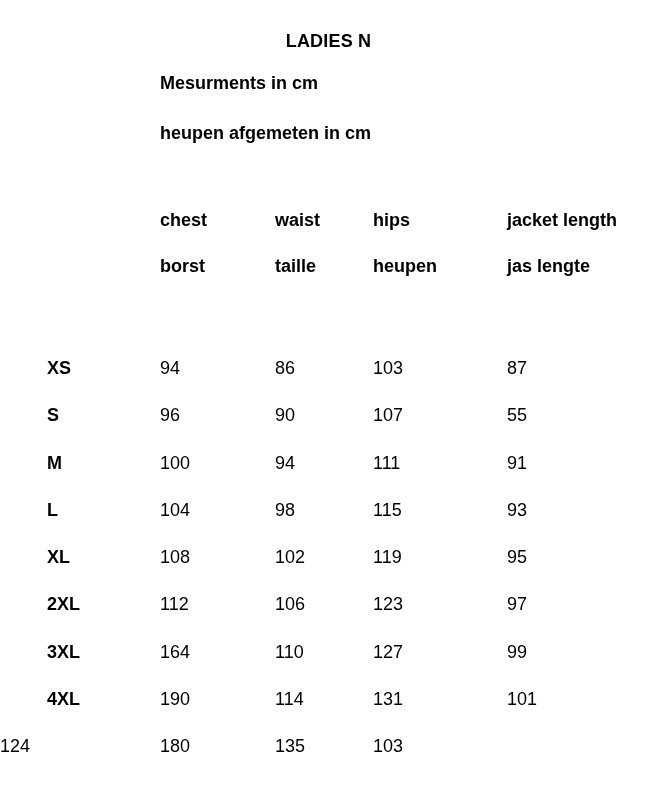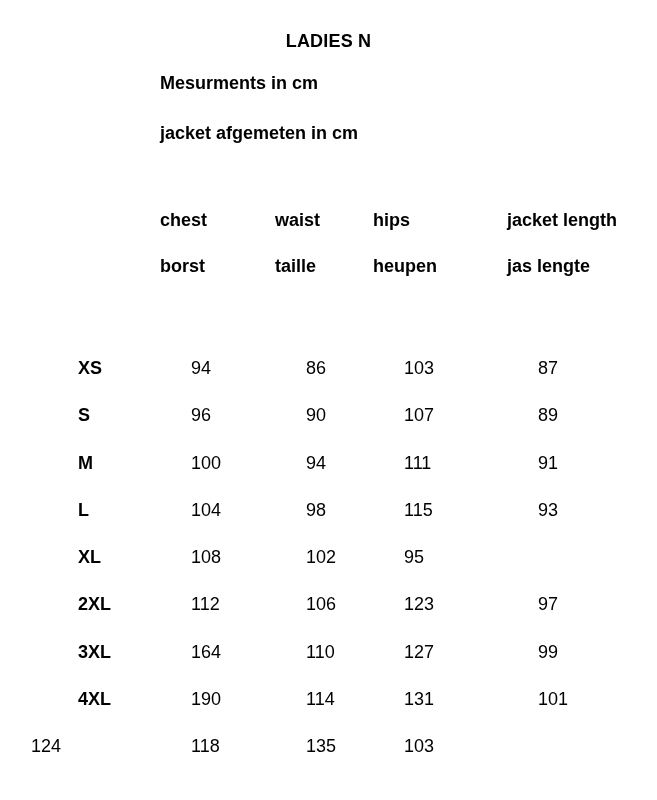--- a/index.html
+++ b/index.html
@@ -46,21 +46,20 @@
   .table-body {
     position: absolute;
     left: 0;
     top: 345px;
     width: 657px;
   }
   .row {
     display: grid;
     grid-template-columns: 160px 115px 98px 134px 150px;
     height: 47.25px;
-    padding-left: 31px;
   }
   .cell {
     display: flex;
     align-items: center;
     white-space: nowrap;
   }
   .size-col {
     padding-left: 47px;
     font-weight: bold;
   }
@@ -70,21 +69,21 @@
 </style>
 </head>
 <body>
 
 <div class="page">
 
   <div class="title">LADIES N</div>
 
   <div class="subtitle subtitle-en">Mesurments in cm</div>
 
-  <div class="subtitle subtitle-nl">jacket afgemeten in cm</div>
+  <div class="subtitle subtitle-nl">heupen afgemeten in cm</div>
 
   <div class="table-header">
 
     <div class="cell size-col"></div>
     <div class="cell hdr">chest</div>
     <div class="cell hdr">waist</div>
     <div class="cell hdr">hips</div>
     <div class="cell hdr">jacket length</div>
 
     <div class="cell size-col"></div>
@@ -101,21 +100,21 @@
     <div class="cell">86</div>
     <div class="cell">103</div>
     <div class="cell">87</div>
   </div>
 
   <div class="row">
     <div class="cell size-col">S</div>
     <div class="cell">96</div>
     <div class="cell">90</div>
     <div class="cell">107</div>
-    <div class="cell">89</div>
+    <div class="cell">55</div>
   </div>
 
   <div class="row">
     <div class="cell size-col">M</div>
     <div class="cell">100</div>
     <div class="cell">94</div>
     <div class="cell">111</div>
     <div class="cell">91</div>
   </div>
 
@@ -124,20 +123,21 @@
     <div class="cell">104</div>
     <div class="cell">98</div>
     <div class="cell">115</div>
     <div class="cell">93</div>
   </div>
 
   <div class="row">
     <div class="cell size-col">XL</div>
     <div class="cell">108</div>
     <div class="cell">102</div>
+    <div class="cell">119</div>
     <div class="cell">95</div>
   </div>
 
   <div class="row">
     <div class="cell size-col">2XL</div>
     <div class="cell">112</div>
     <div class="cell">106</div>
     <div class="cell">123</div>
     <div class="cell">97</div>
   </div>
@@ -153,19 +153,19 @@
   <div class="row">
     <div class="cell size-col">4XL</div>
     <div class="cell">190</div>
     <div class="cell">114</div>
     <div class="cell">131</div>
     <div class="cell">101</div>
   </div>
 
   <div class="row">
     <div class="cell">124</div>
-    <div class="cell">118</div>
+    <div class="cell">180</div>
     <div class="cell">135</div>
     <div class="cell">103</div>
   </div>
 </div>
 
 </div>
 
 </body></html>

